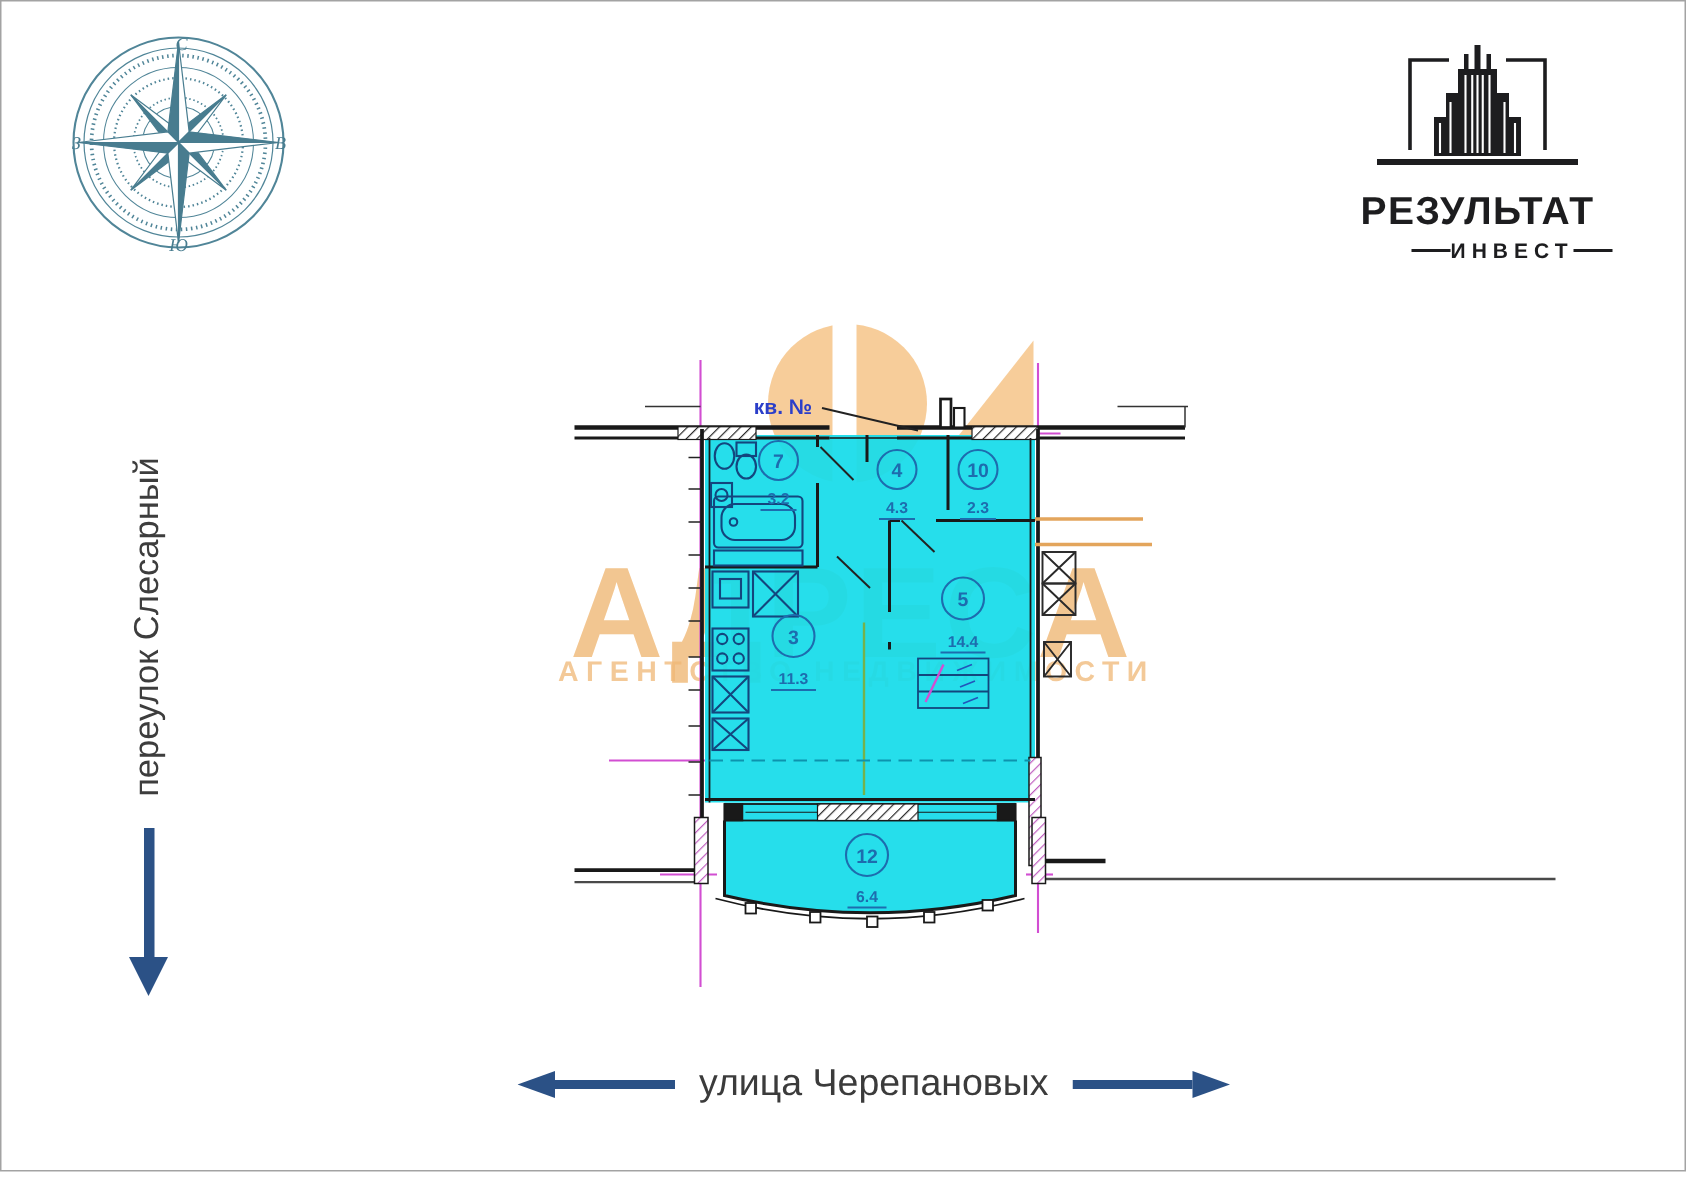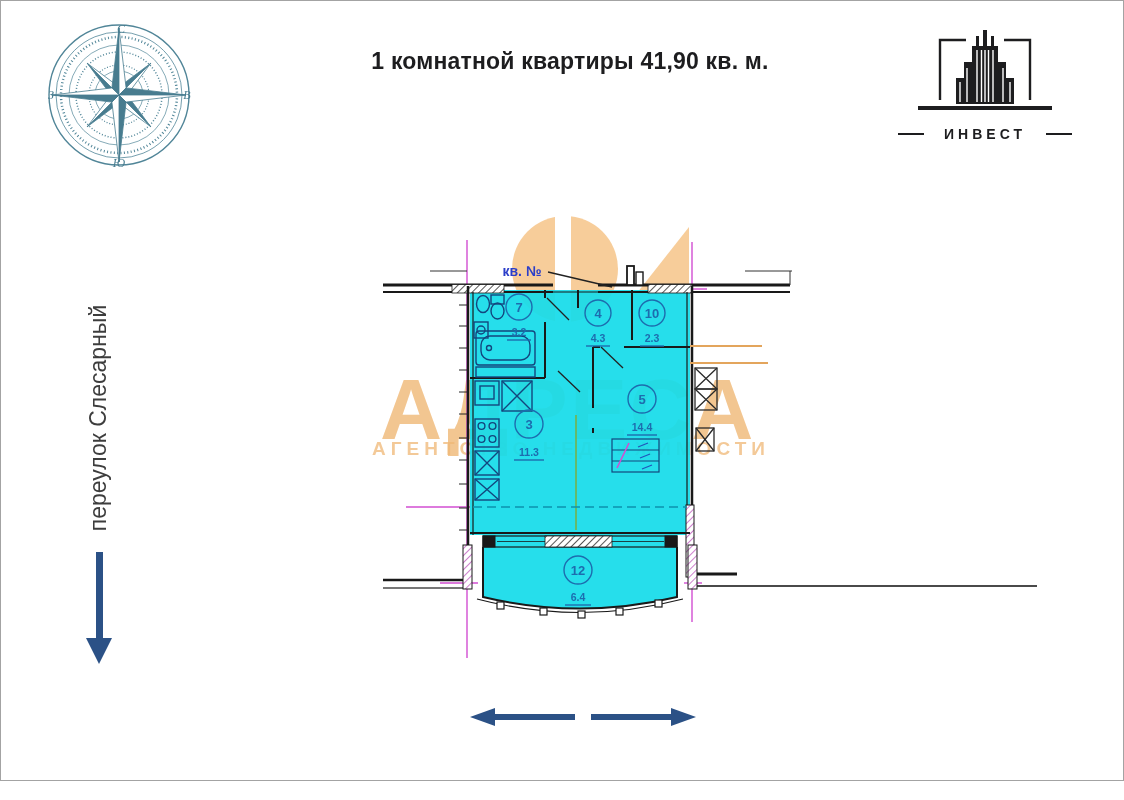--- a/index.html
+++ b/index.html
@@ -8,21 +8,21 @@
   .abs{position:absolute;}
   
   .frame{left:0;top:0;width:1122px;height:779px;border:1px solid #a3a3a3;}
   
   .title-block{left:280px;top:48px;width:580px;text-align:center;line-height:1.15;}
   .title-l1{font-size:27px;font-weight:700;letter-spacing:.5px;}
   .title-l2{font-size:23px;font-weight:700;letter-spacing:.2px;}
   
   .logo{left:895px;top:28px;width:180px;text-align:center;}
   .logo-title{font-size:26px;font-weight:700;letter-spacing:1px;margin-top:2px;}
-  .logo-sub{display:flex;align-items:center;justify-content:center;gap:20px;margin-top:3px;}
+  .logo-sub{display:flex;align-items:center;justify-content:flex-end;gap:0;margin-top:3px;}
   .logo-sub .dash{width:26px;height:0;border-top:2px solid #1d1d1f;}
   .logo-sub .txt{font-size:14px;font-weight:700;letter-spacing:4px;}
   
   .street-left{left:58px;top:278px;width:80px;height:280px;}
   .street-left span{position:absolute;left:50%;top:50%;white-space:nowrap;
      transform:translate(-50%,-50%) rotate(-90deg);font-size:23px;color:#3d3d3d;}
   .arrow-down{left:86px;top:552px;width:26px;height:112px;}
   .arrow-down .shaft{position:absolute;left:9.5px;top:0;width:7px;height:88px;background:#2b5186;}
   .arrow-down .head{position:absolute;left:0;top:86px;width:0;height:0;
      border-left:13px solid transparent;border-right:13px solid transparent;border-top:26px solid #2b5186;}
@@ -283,21 +283,20 @@
   </g>
   <g font-family="Liberation Serif, serif" font-style="italic" font-size="12" fill="#2f6b80" text-anchor="middle">
     <text x="77" y="13">С</text>
     <text x="75" y="147">Ю</text>
     <text x="7" y="79">З</text>
     <text x="143" y="79">В</text>
   </g>
 </svg>
 
 <div class="abs title-block">
-  <div class="title-l2">1 комнатной квартиры 41,90 кв. м.</div>
 </div>
 
 <div class="abs logo">
   <svg width="150" height="95" viewBox="0 0 150 95" style="margin:0 auto">
     <g stroke="#1d1d1f" stroke-width="2.4" fill="none">
       <path d="M56,12 L30,12 L30,72"></path>
       <path d="M94,12 L120,12 L120,72"></path>
     </g>
     <g fill="#1d1d1f">
       <rect x="46" y="50" width="16" height="26"></rect>
@@ -315,37 +314,39 @@
         <line x1="71.5" y1="22" x2="71.5" y2="74"></line>
       <line x1="75" y1="22" x2="75" y2="74"></line>
         <line x1="78.5" y1="22" x2="78.5" y2="74"></line>
       <line x1="83" y1="22" x2="83" y2="74"></line>
       <line x1="50" y1="54" x2="50" y2="74"></line>
         <line x1="57" y1="40" x2="57" y2="74"></line>
       <line x1="93" y1="40" x2="93" y2="74"></line>
         <line x1="100" y1="54" x2="100" y2="74"></line>
     </g>
   </svg>
+  <div class="logo-title">РЕЗУЛЬТАТ</div>
   <div class="logo-sub">
     <span class="dash"></span>
     <span class="txt">ИНВЕСТ</span>
     <span class="dash"></span>
   </div>
 </div>
 
 <div class="abs street-left">
   <span>переулок Слесарный</span>
 </div>
 <div class="abs arrow-down">
   <div class="shaft"></div>
   <div class="head"></div>
 </div>
 
 <div class="abs street-bottom">
   <svg width="105" height="18" viewBox="0 0 105 18">
     <line x1="25" y1="9" x2="105" y2="9" stroke="#2b5186" stroke-width="6"></line>
     <polygon points="25,0 0,9 25,18" fill="#2b5186"></polygon>
   </svg>
+  <span class="lbl">улица Черепановых</span>
   <svg width="105" height="18" viewBox="0 0 105 18">
     <line x1="0" y1="9" x2="80" y2="9" stroke="#2b5186" stroke-width="6"></line>
     <polygon points="80,0 105,9 80,18" fill="#2b5186"></polygon>
   </svg>
 </div>
 
 </body></html>

